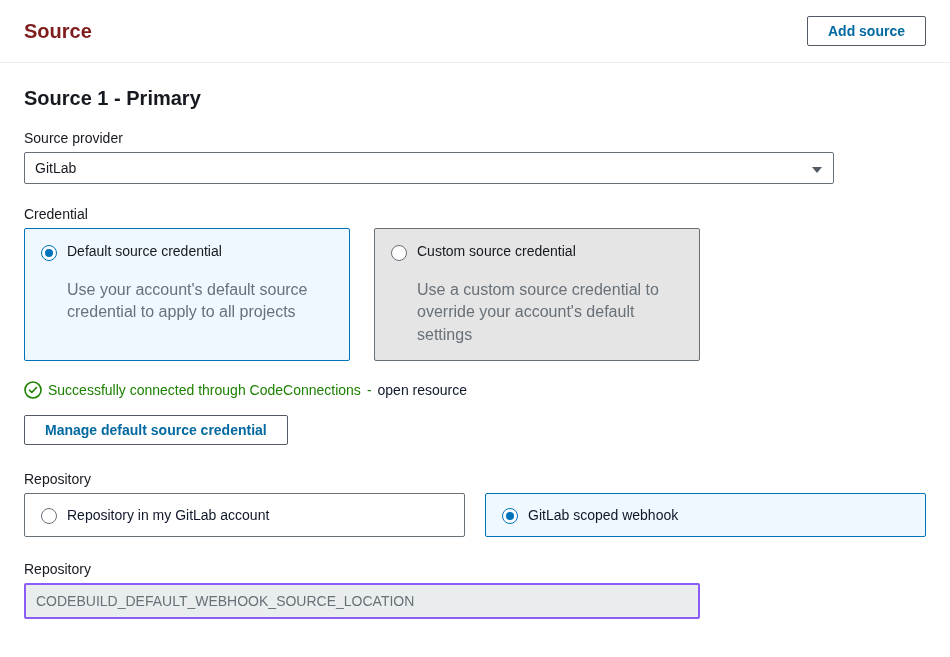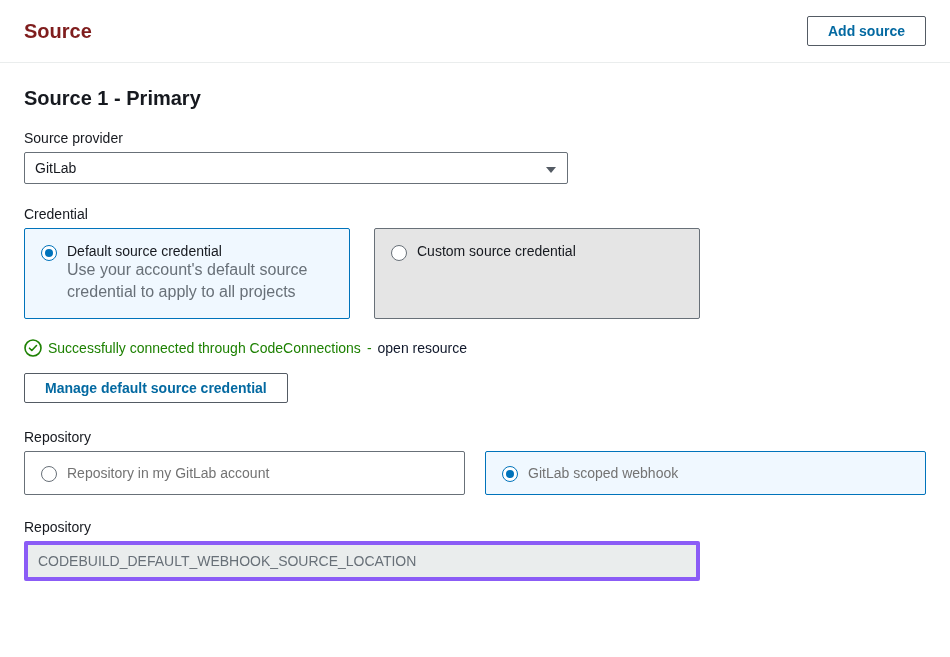--- a/index.html
+++ b/index.html
@@ -46,21 +46,21 @@
       margin-bottom: 20px;
     }
     .field-label {
       font-size: 14px;
       color: #16191f;
       margin-bottom: 6px;
       display: block;
     }
     .select-wrap {
       position: relative;
-      width: 544px;
+      width: 810px;
       margin-bottom: 22px;
     }
     .select {
       width: 100%;
       border: 1px solid #687078;
       border-radius: 2px;
       padding: 7px 32px 7px 10px;
       font-size: 14px;
       background: #fff;
       cursor: pointer;
@@ -116,21 +116,21 @@
       top: 50%;
       left: 50%;
       transform: translate(-50%, -50%);
     }
     .radio-content {
       flex: 1;
     }
     .radio-title {
       font-size: 14px;
       color: #16191f;
-      margin-bottom: 0;
+      margin-bottom: 20px;
     }
     .radio-desc {
       font-size: 16px;
       color: #687078;
       line-height: 1.4;
     }
     .radio-row {
       border: 1px solid #687078;
       border-radius: 2px;
       padding: 12px 16px;
@@ -140,21 +140,21 @@
       cursor: pointer;
       background: #fff;
       width: 442px;
     }
     .radio-row.selected {
       border-color: #0073bb;
       background: #f0f8ff;
     }
     .radio-row-label {
       font-size: 14px;
-      color: #737373;
+      color: #0f172a;
     }
     .status-row {
       display: flex;
       align-items: center;
       gap: 6px;
       margin-bottom: 16px;
     }
     .status-icon {
       width: 18px;
       height: 18px;
@@ -172,21 +172,21 @@
     .manage-btn {
       margin-bottom: 26px;
     }
     .repo-radio-group {
       display: flex;
       gap: 20px;
       margin-bottom: 24px;
     }
     .readonly-input {
       width: 676px;
-      border: 4px solid #8b5cf6;
+      border: 2px solid #8b5cf6;
       background: #eaeded;
       border-radius: 2px;
       padding: 8px 10px;
       font-size: 14px;
       color: #687078;
       font-family: inherit;
     }
   </style>
 </head>
 <body>
@@ -215,20 +215,21 @@
       <div class="radio-circle checked"></div>
       <div class="radio-content">
         <div class="radio-title">Default source credential</div>
         <div class="radio-desc">Use your account's default source credential to apply to all projects</div>
       </div>
     </div>
     <div class="radio-card">
       <div class="radio-circle"></div>
       <div class="radio-content">
         <div class="radio-title">Custom source credential</div>
+        <div class="radio-desc">Use a custom source credential to override your account's default settings</div>
       </div>
     </div>
   </div>
 
   <div class="status-row">
     <span class="status-icon">
       <svg width="18" height="18" viewBox="0 0 18 18">
         <circle cx="9" cy="9" r="8" fill="none" stroke="#1d8102" stroke-width="1.6"></circle>
         <path d="M5.5 9.2 L7.8 11.5 L12.5 6.5" fill="none" stroke="#1d8102" stroke-width="1.6" stroke-linecap="round" stroke-linejoin="round"></path>
       </svg>

